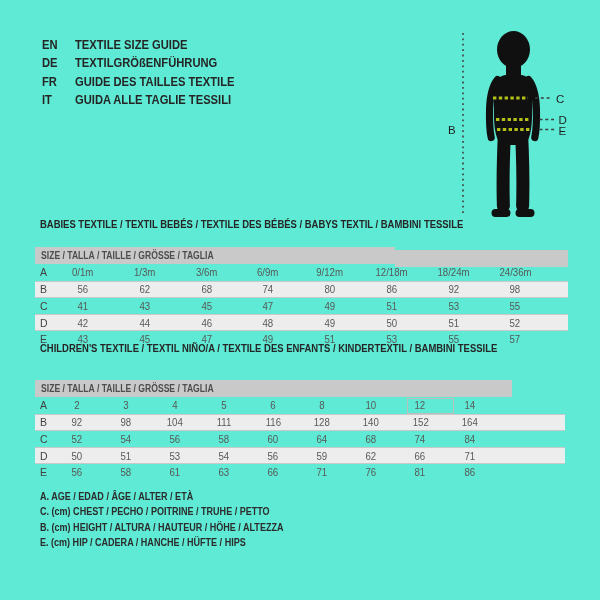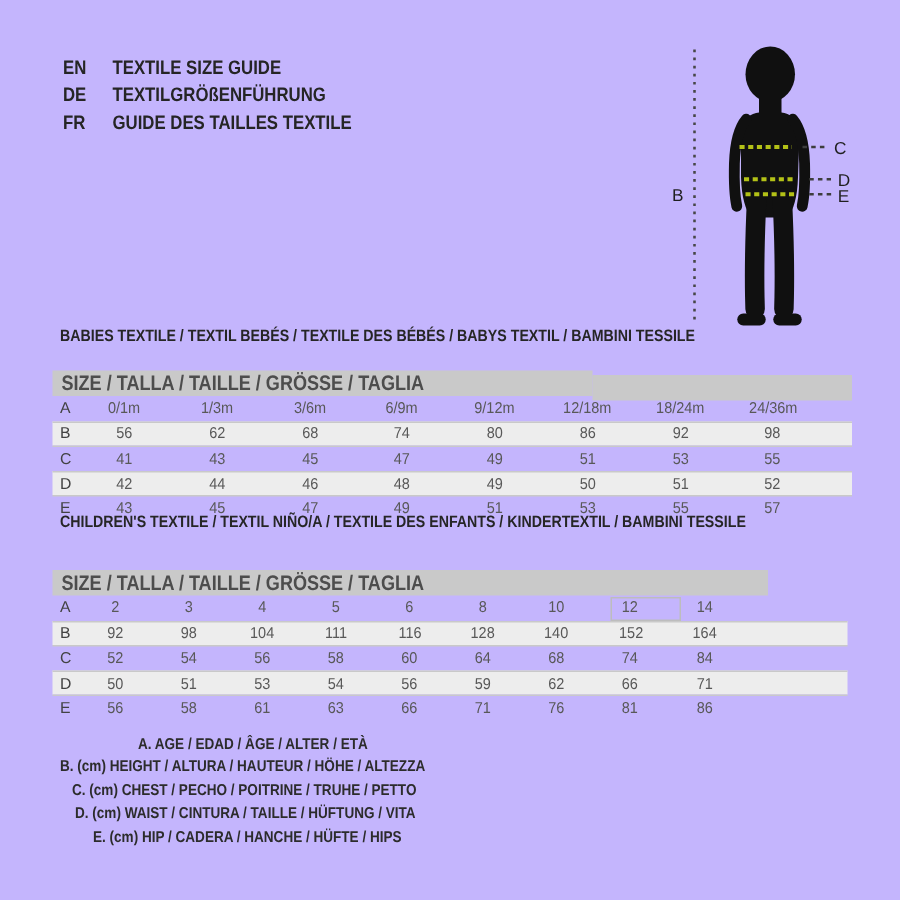--- a/index.html
+++ b/index.html
@@ -1,66 +1,67 @@
 <!DOCTYPE html>
 <html><head>
 <meta charset="utf-8">
 <style>
   html,body { margin:0; padding:0; background:#fff; }
-  .canvas { position:relative; width:600px; height:600px; background:#c4b5fd;
+  .canvas { position:relative; width:600px; height:600px; background:#5eead4;
             font-family:"Liberation Sans", sans-serif; overflow:hidden; }
 
   .cond  { display:inline-block; transform:scaleX(0.86); transform-origin:0 50%; white-space:nowrap; }
   .condc { display:inline-block; transform:scaleX(0.92); transform-origin:50% 50%; white-space:nowrap; }
 
   
   .lang-block { position:absolute; left:42px; top:36px; }
   .lang-row   { height:18.4px; line-height:18.4px; font-size:13px; font-weight:700; color:#252525; }
   .lang-code  { display:inline-block; width:33px; }
 
   
   .figure { position:absolute; left:440px; top:0; width:160px; height:240px; }
   .figure svg { display:block; }
 
   
   .sec-title { position:absolute; left:40px; font-size:11px; font-weight:700; color:#262626; }
 
   
   .hbar { position:absolute; background:#c9c9c9; height:17px; }
   .hbar-text { position:absolute; left:41px; height:17px; line-height:17px;
-               font-size:14px; font-weight:700; color:#4d4d4d; }
+               font-size:10px; font-weight:700; color:#4d4d4d; }
 
   
   .rows  { position:absolute; left:35px; }
   .t-row { display:flex; align-items:center; box-sizing:border-box; height:16.6px;
            font-size:10.5px; color:#585858; }
   .t-row.shade { background:#ededed; }
   .t-row + .t-row { border-top:1px solid #c9c9c9; }
   .t-label { width:17px; padding-left:5px; box-sizing:border-box; color:#424242; font-weight:400; }
   .t-cell  { flex:1; text-align:center; }
   .rows.babies   { width:533px; }
   .rows.babies .t-row   { padding-right:22px; }
   .rows.children { width:530px; }
   .rows.children .t-row { padding-right:71px; }
 
   .cell-box { position:absolute; border:1px solid #bdbdbd; background:transparent; }
 
   
-  .legend { position:absolute; left:40px; top:489px;text-align:center; }
+  .legend { position:absolute; left:40px; top:489px; }
   .legend-line { height:15.4px; line-height:15.4px; font-size:10.5px; font-weight:700; color:#2c2c2c; }
 </style>
 </head>
 <body>
 
 <div class="canvas">
 
   <div class="lang-block">
       <div class="lang-row"><span class="lang-code"><span class="cond">EN</span></span><span class="cond">TEXTILE SIZE GUIDE</span></div>
       <div class="lang-row"><span class="lang-code"><span class="cond">DE</span></span><span class="cond">TEXTILGRÖßENFÜHRUNG</span></div>
       <div class="lang-row"><span class="lang-code"><span class="cond">FR</span></span><span class="cond">GUIDE DES TAILLES TEXTILE</span></div>
+      <div class="lang-row"><span class="lang-code"><span class="cond">IT</span></span><span class="cond">GUIDA ALLE TAGLIE TESSILI</span></div>
     </div>
 
   <div class="figure">
     <svg width="160" height="240" viewBox="0 0 160 240">
       <g fill="#101010" stroke="none">
         <ellipse cx="73.5" cy="49.5" rx="16.5" ry="18.5"></ellipse>
         <rect x="66" y="60" width="15" height="17"></rect>
         <path d="M54 88 C54 79 61 75.5 66 75 L81 75 C86 75.5 93 79 93 88
                  L92 118 C91.6 132 89 140 85 145 L61 145 C57 140 54.4 132 54 118 Z"></path>
         <path d="M57.5 79.5 C52 86 50 97 49.6 109 C49.3 121 49.8 131 51.2 137.5" fill="none" stroke="#101010" stroke-width="7.2" stroke-linecap="round"></path>
@@ -221,19 +222,18 @@
         <span class="t-cell"><span class="condc">71</span></span>
         <span class="t-cell"><span class="condc">76</span></span>
         <span class="t-cell"><span class="condc">81</span></span>
         <span class="t-cell"><span class="condc">86</span></span>
       </div>
     </div>
   <div class="cell-box" style="left:407px; top:397.5px; width:45px; height:14.5px;"></div>
 
   <div class="legend">
       <div class="legend-line"><span class="cond">A. AGE / EDAD / ÂGE / ALTER / ETÀ</span></div>
+      <div class="legend-line"><span class="cond">C. (cm) CHEST / PECHO / POITRINE / TRUHE / PETTO</span></div>
       <div class="legend-line"><span class="cond">B. (cm) HEIGHT / ALTURA / HAUTEUR / HÖHE / ALTEZZA</span></div>
-      <div class="legend-line"><span class="cond">C. (cm) CHEST / PECHO / POITRINE / TRUHE / PETTO</span></div>
-      <div class="legend-line"><span class="cond">D. (cm) WAIST / CINTURA / TAILLE / HÜFTUNG / VITA</span></div>
       <div class="legend-line"><span class="cond">E. (cm) HIP / CADERA / HANCHE / HÜFTE / HIPS</span></div>
     </div>
 
 </div>
 
 </body></html>

